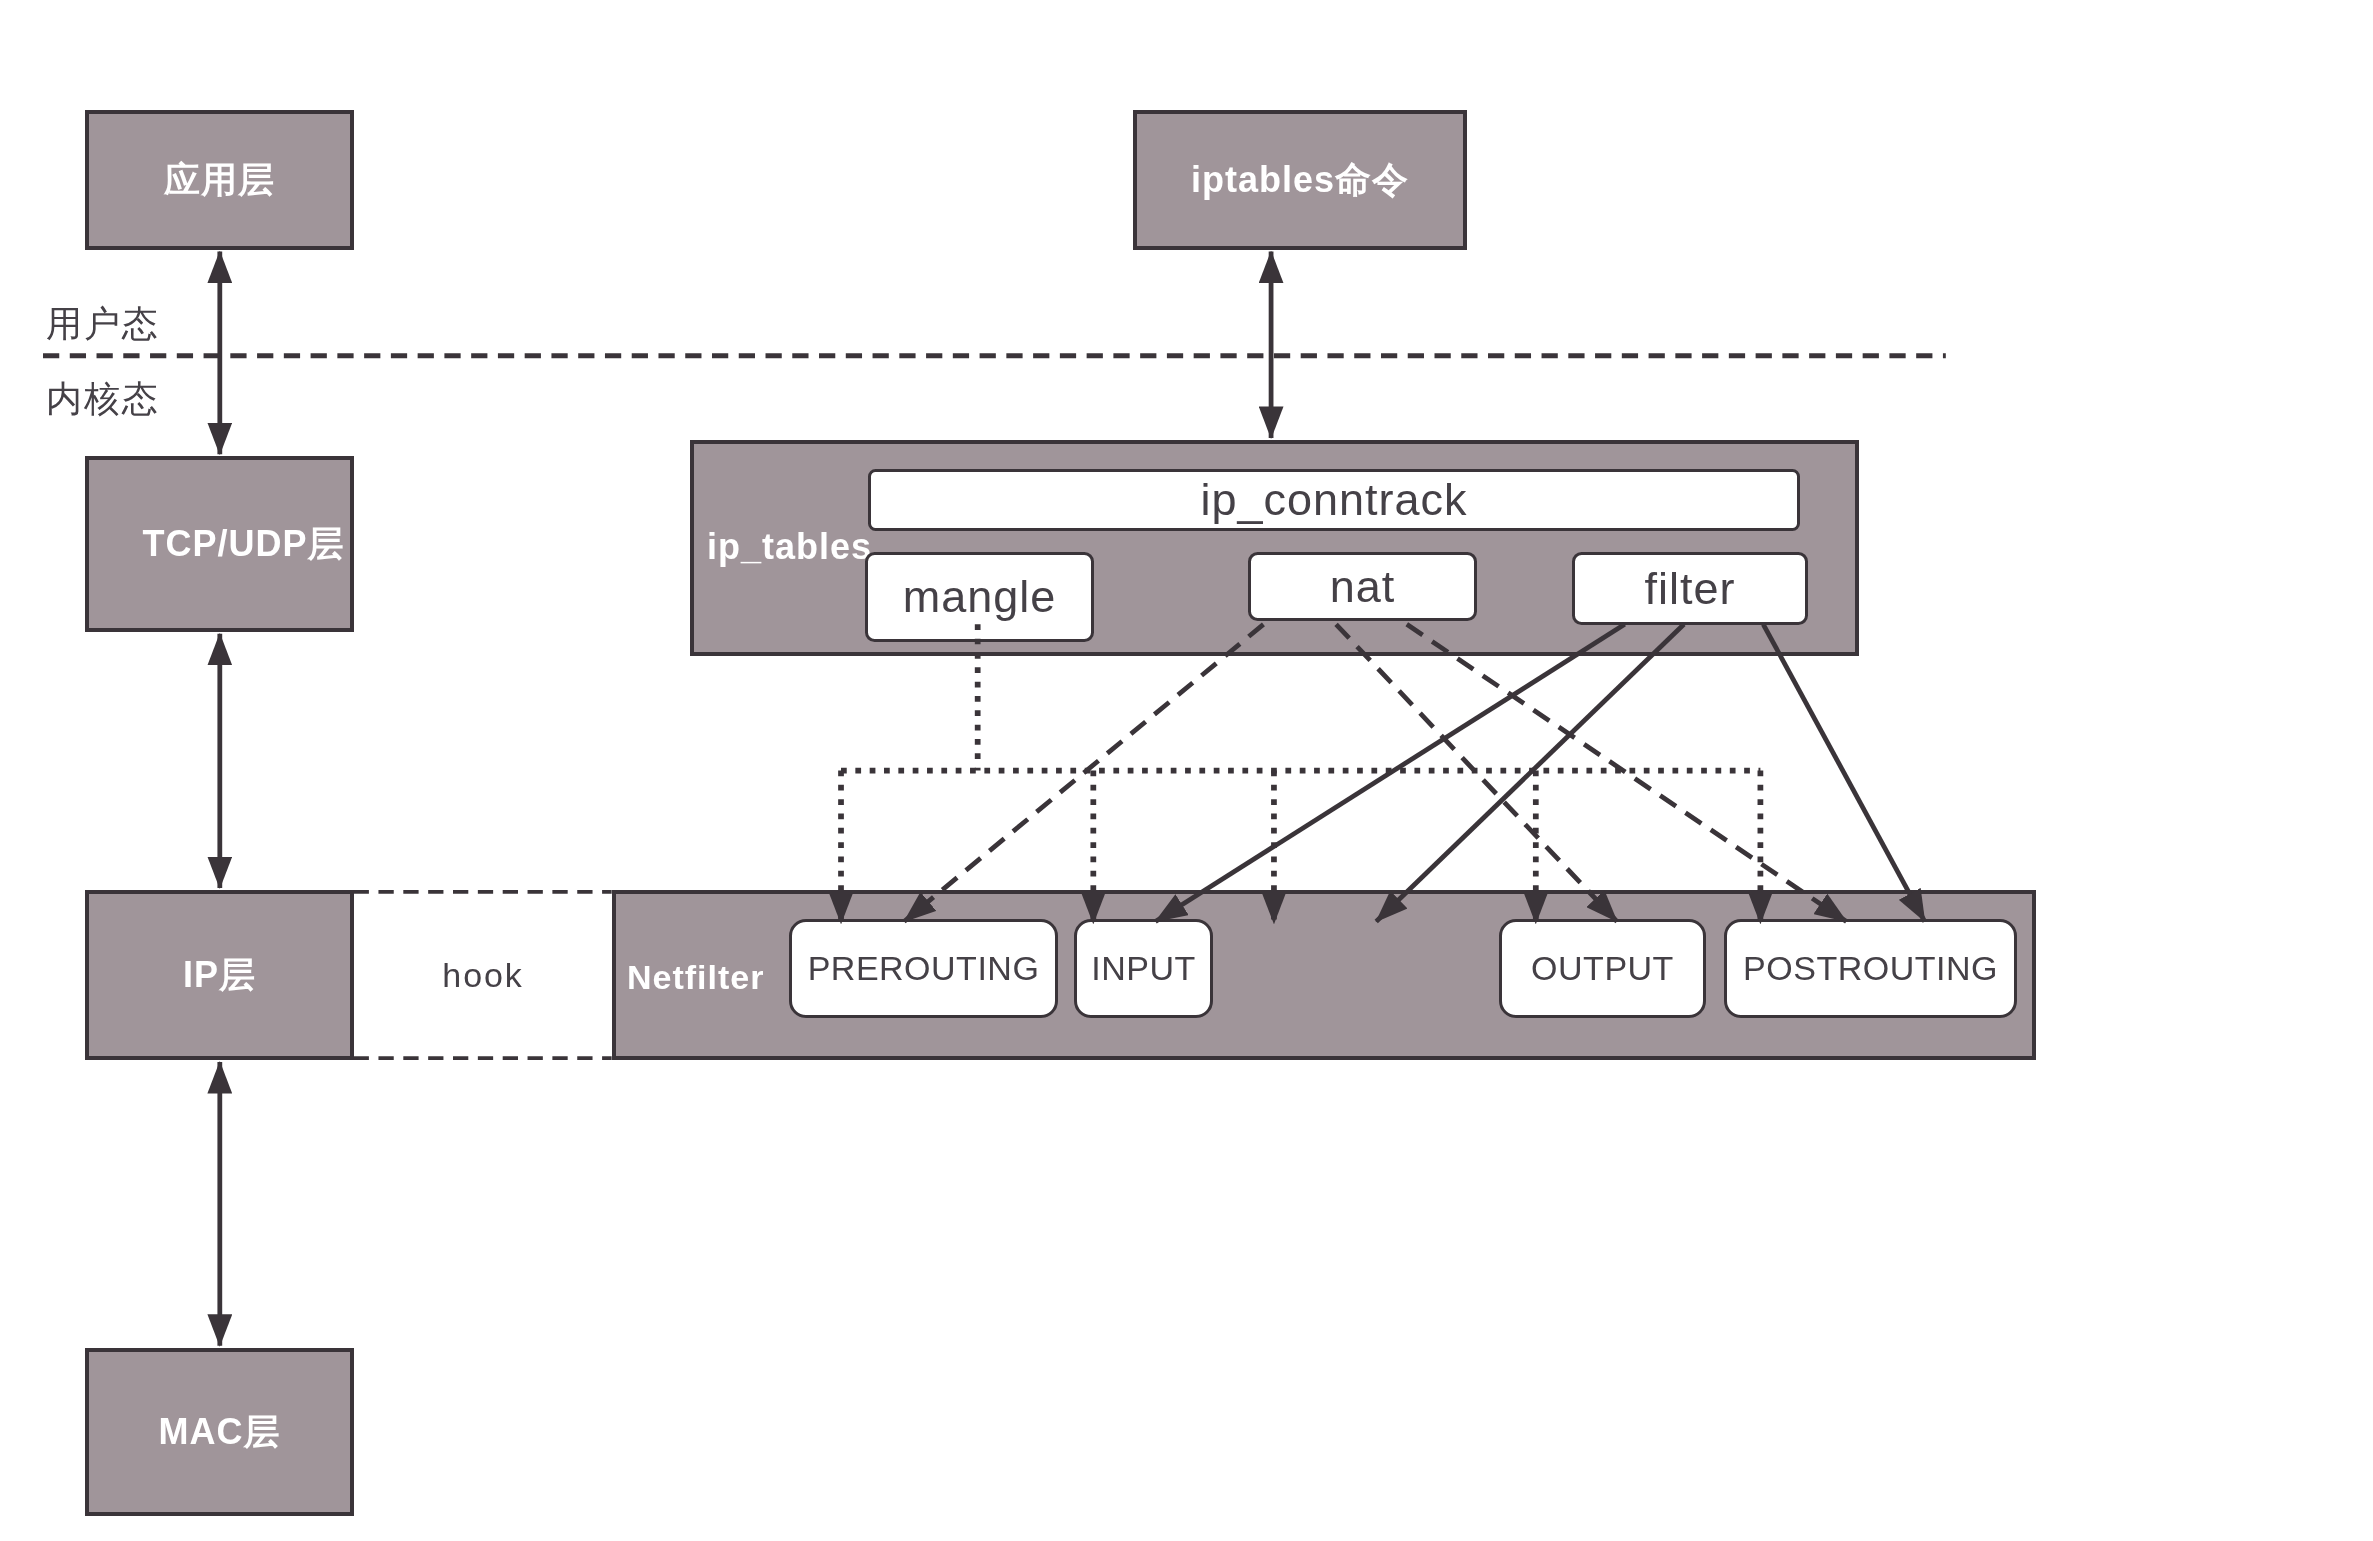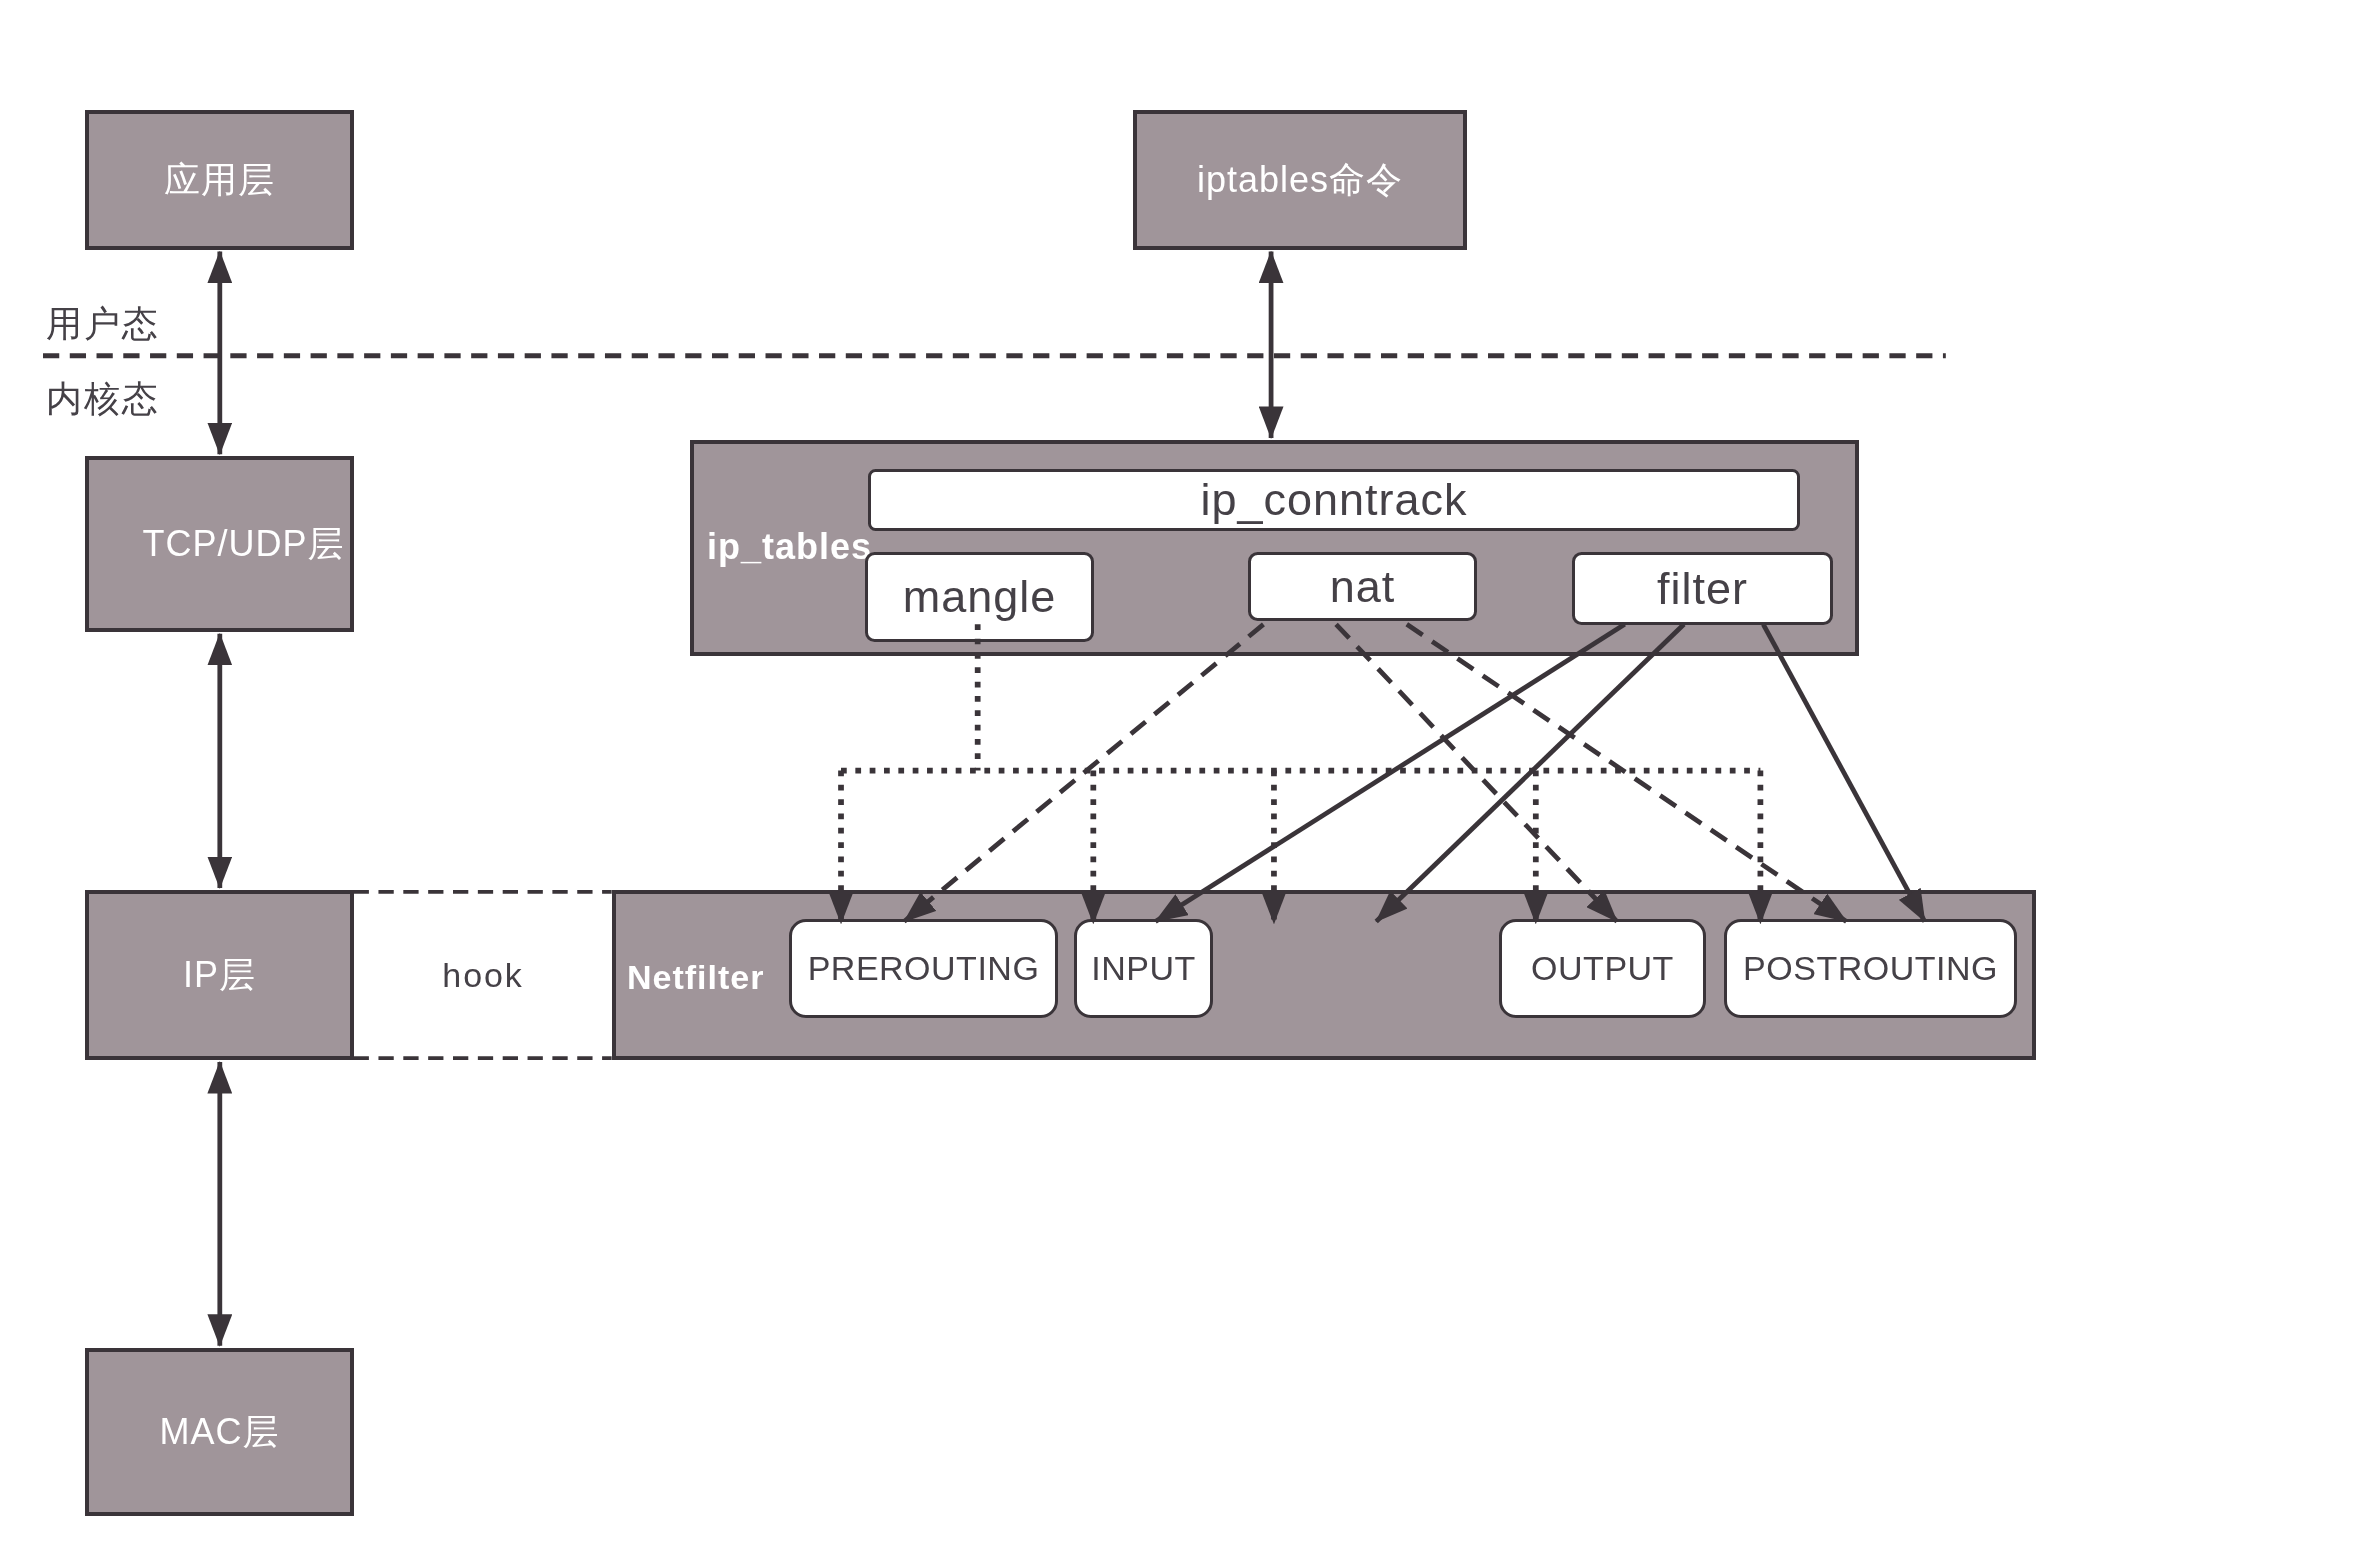--- a/index.html
+++ b/index.html
@@ -4,21 +4,21 @@
 <style>
   html,body{margin:0;padding:0;background:#ffffff;}
   #canvas{
     position:relative;width:2373px;height:1542px;background:#ffffff;overflow:hidden;
     font-family:"Liberation Sans","DejaVu Sans",sans-serif;
   }
   .graybox{
     position:absolute;box-sizing:border-box;
     background:#a0959a;border:4.8px solid #3a3439;
     display:flex;align-items:center;justify-content:center;
-    color:#ffffff;font-weight:400;font-size:36px;letter-spacing:1px;
+    color:#ffffff;font-weight:700;font-size:36px;letter-spacing:1px;
   }
   .whitebox{
     position:absolute;box-sizing:border-box;
     background:#ffffff;border:3.8px solid #3a3439;border-radius:9.6px;
     display:flex;align-items:center;justify-content:center;
     color:#454147;font-size:45px;letter-spacing:1px;
   }
   .chainbox{
     position:absolute;box-sizing:border-box;
     background:#ffffff;border:3.8px solid #3a3439;border-radius:17px;
@@ -104,21 +104,21 @@
     <div class="whitebox" style="left:868px;top:469px;width:932px;height:62px;border-radius:7.6px;">
       <span>ip_conntrack</span>
     </div>
 
     <div class="whitebox" style="left:865px;top:552px;width:229px;height:90px;">
       <span>mangle</span>
     </div>
     <div class="whitebox" style="left:1248px;top:552px;width:229px;height:69px;">
       <span>nat</span>
     </div>
-    <div class="whitebox" style="left:1572px;top:552px;width:261px;height:73px;">
+    <div class="whitebox" style="left:1572px;top:552px;width:236px;height:73px;">
       <span>filter</span>
     </div>
 
     <div class="floatlabel" style="left:483px;top:956px;transform:translateX(-50%);font-size:34px;">hook</div>
 
     <div class="graybox" style="left:612px;top:890px;width:1424px;height:170px;"></div>
     <div class="innerlabel" style="left:627px;top:958px;font-size:34px;">Netfilter</div>
 
     <div class="chainbox" style="left:789px;top:919px;width:269px;height:99px;">
       <span>PREROUTING</span>

